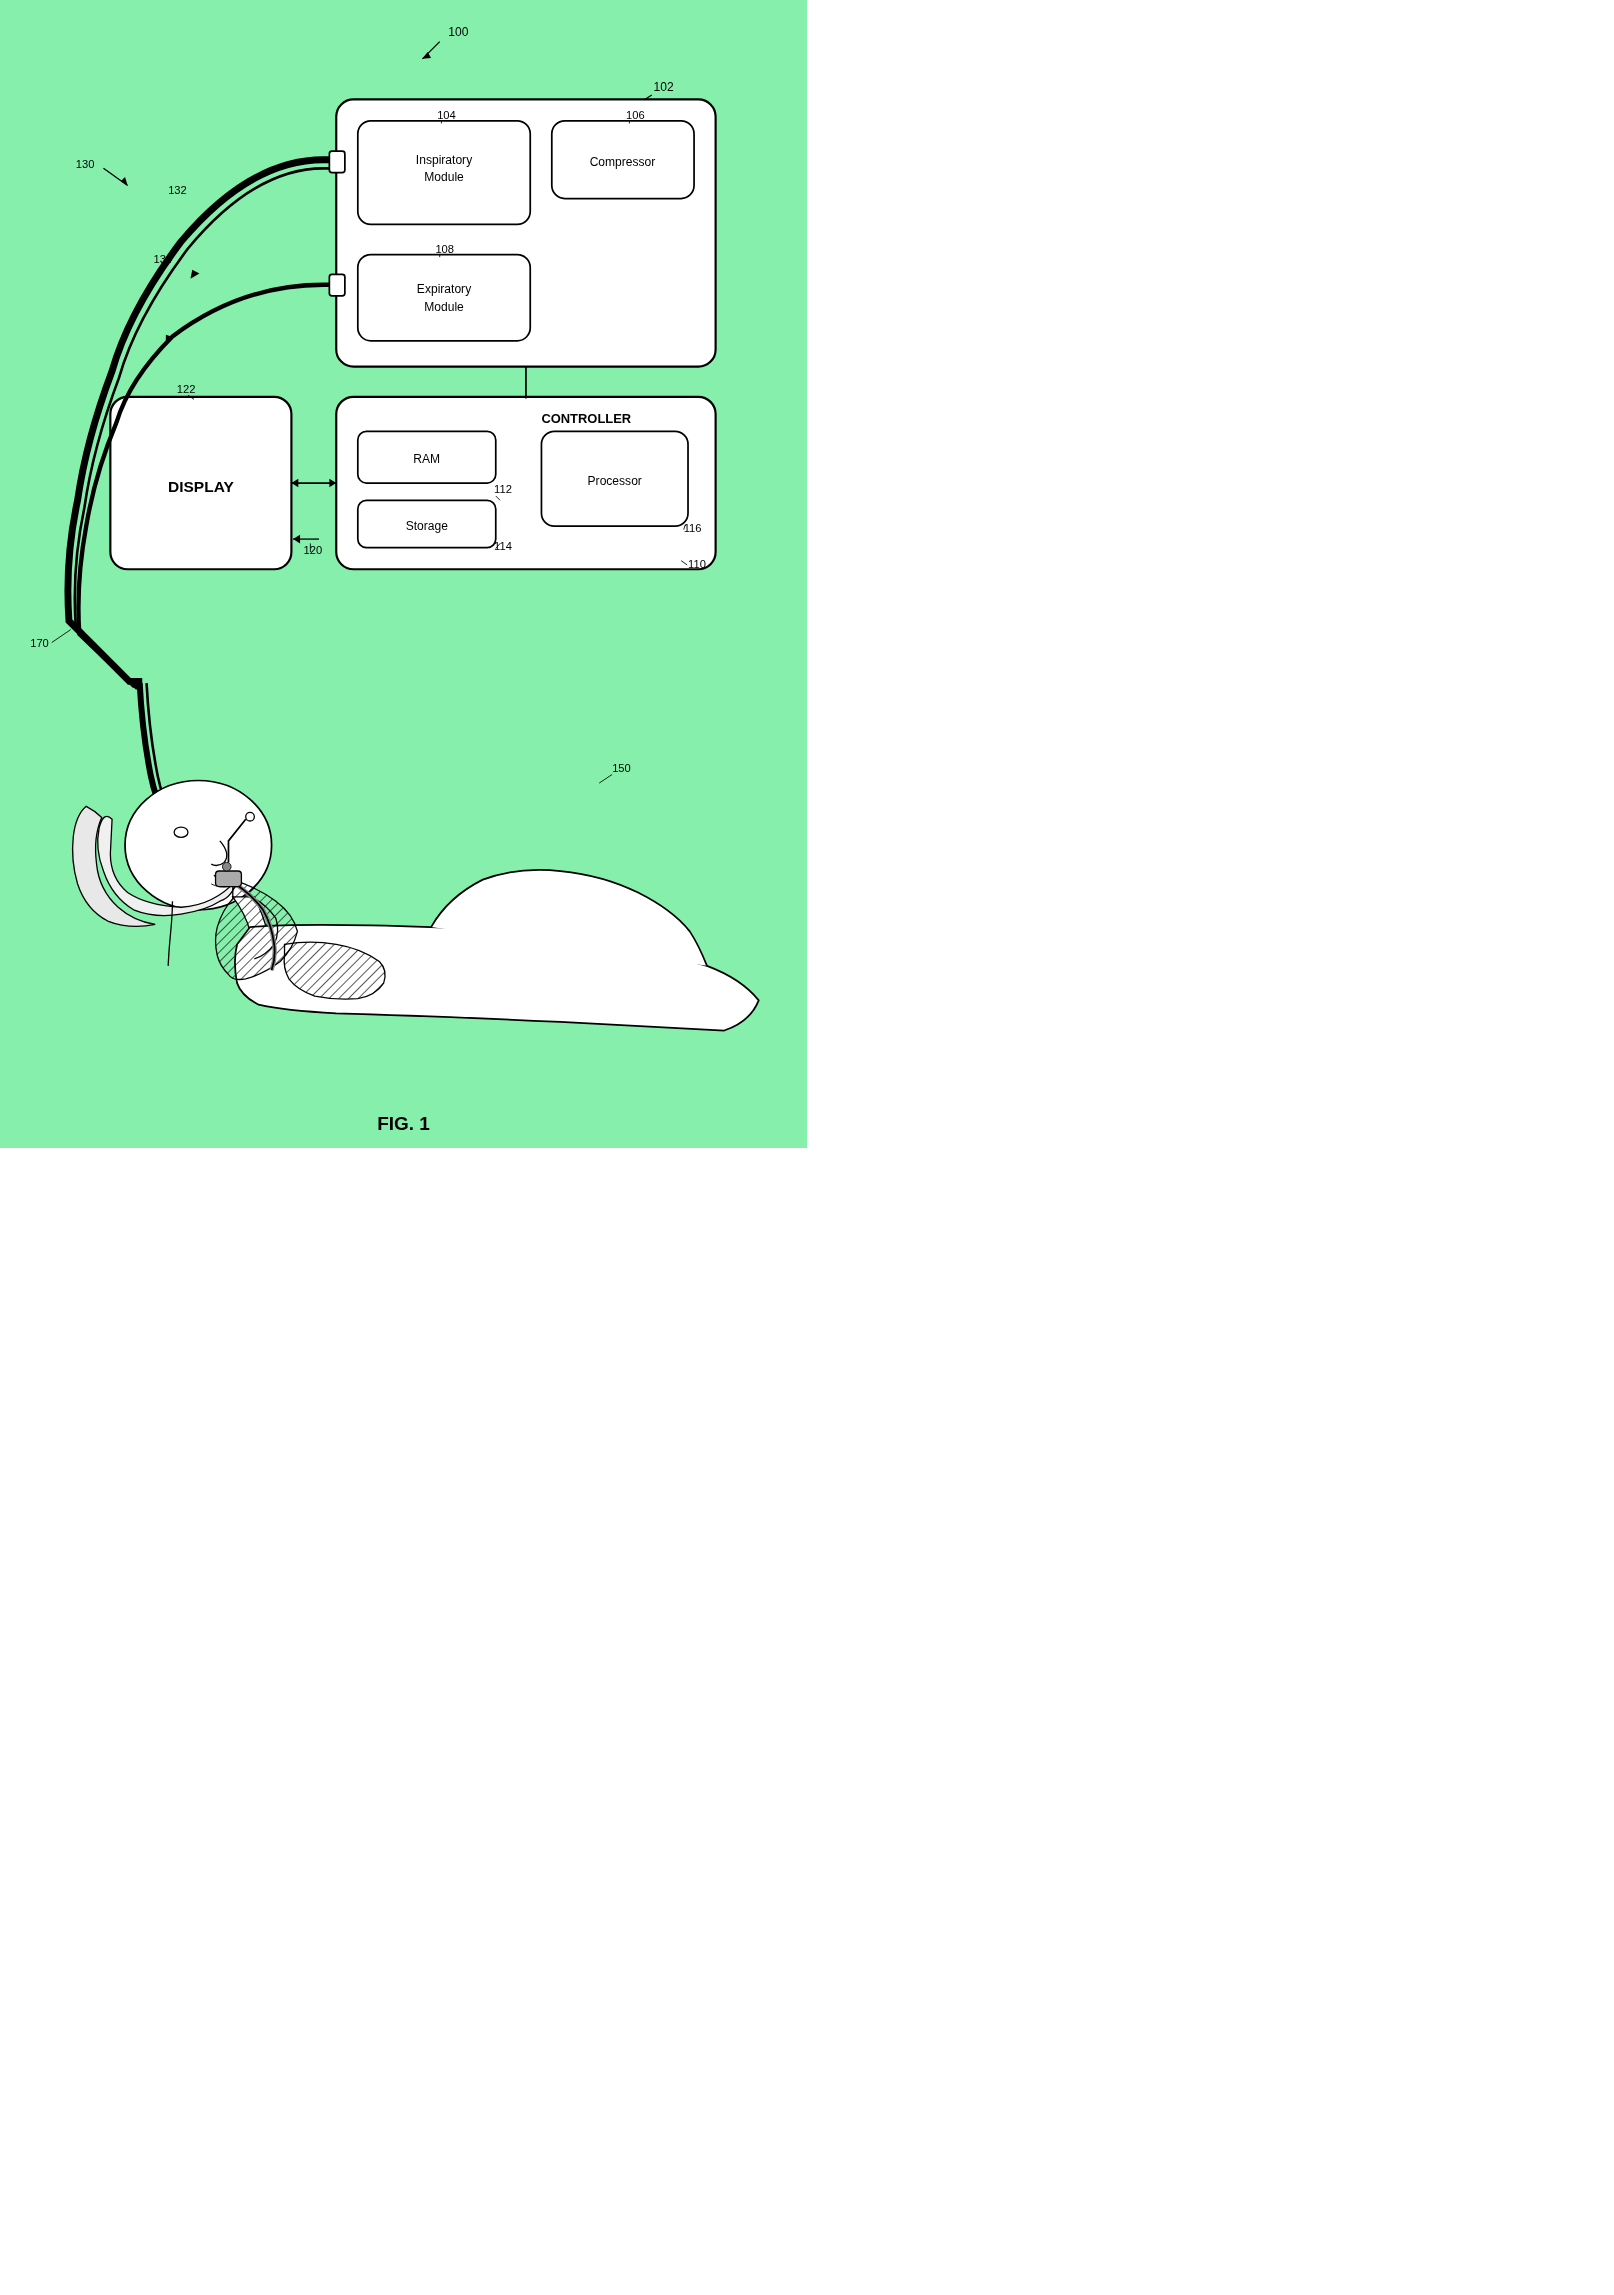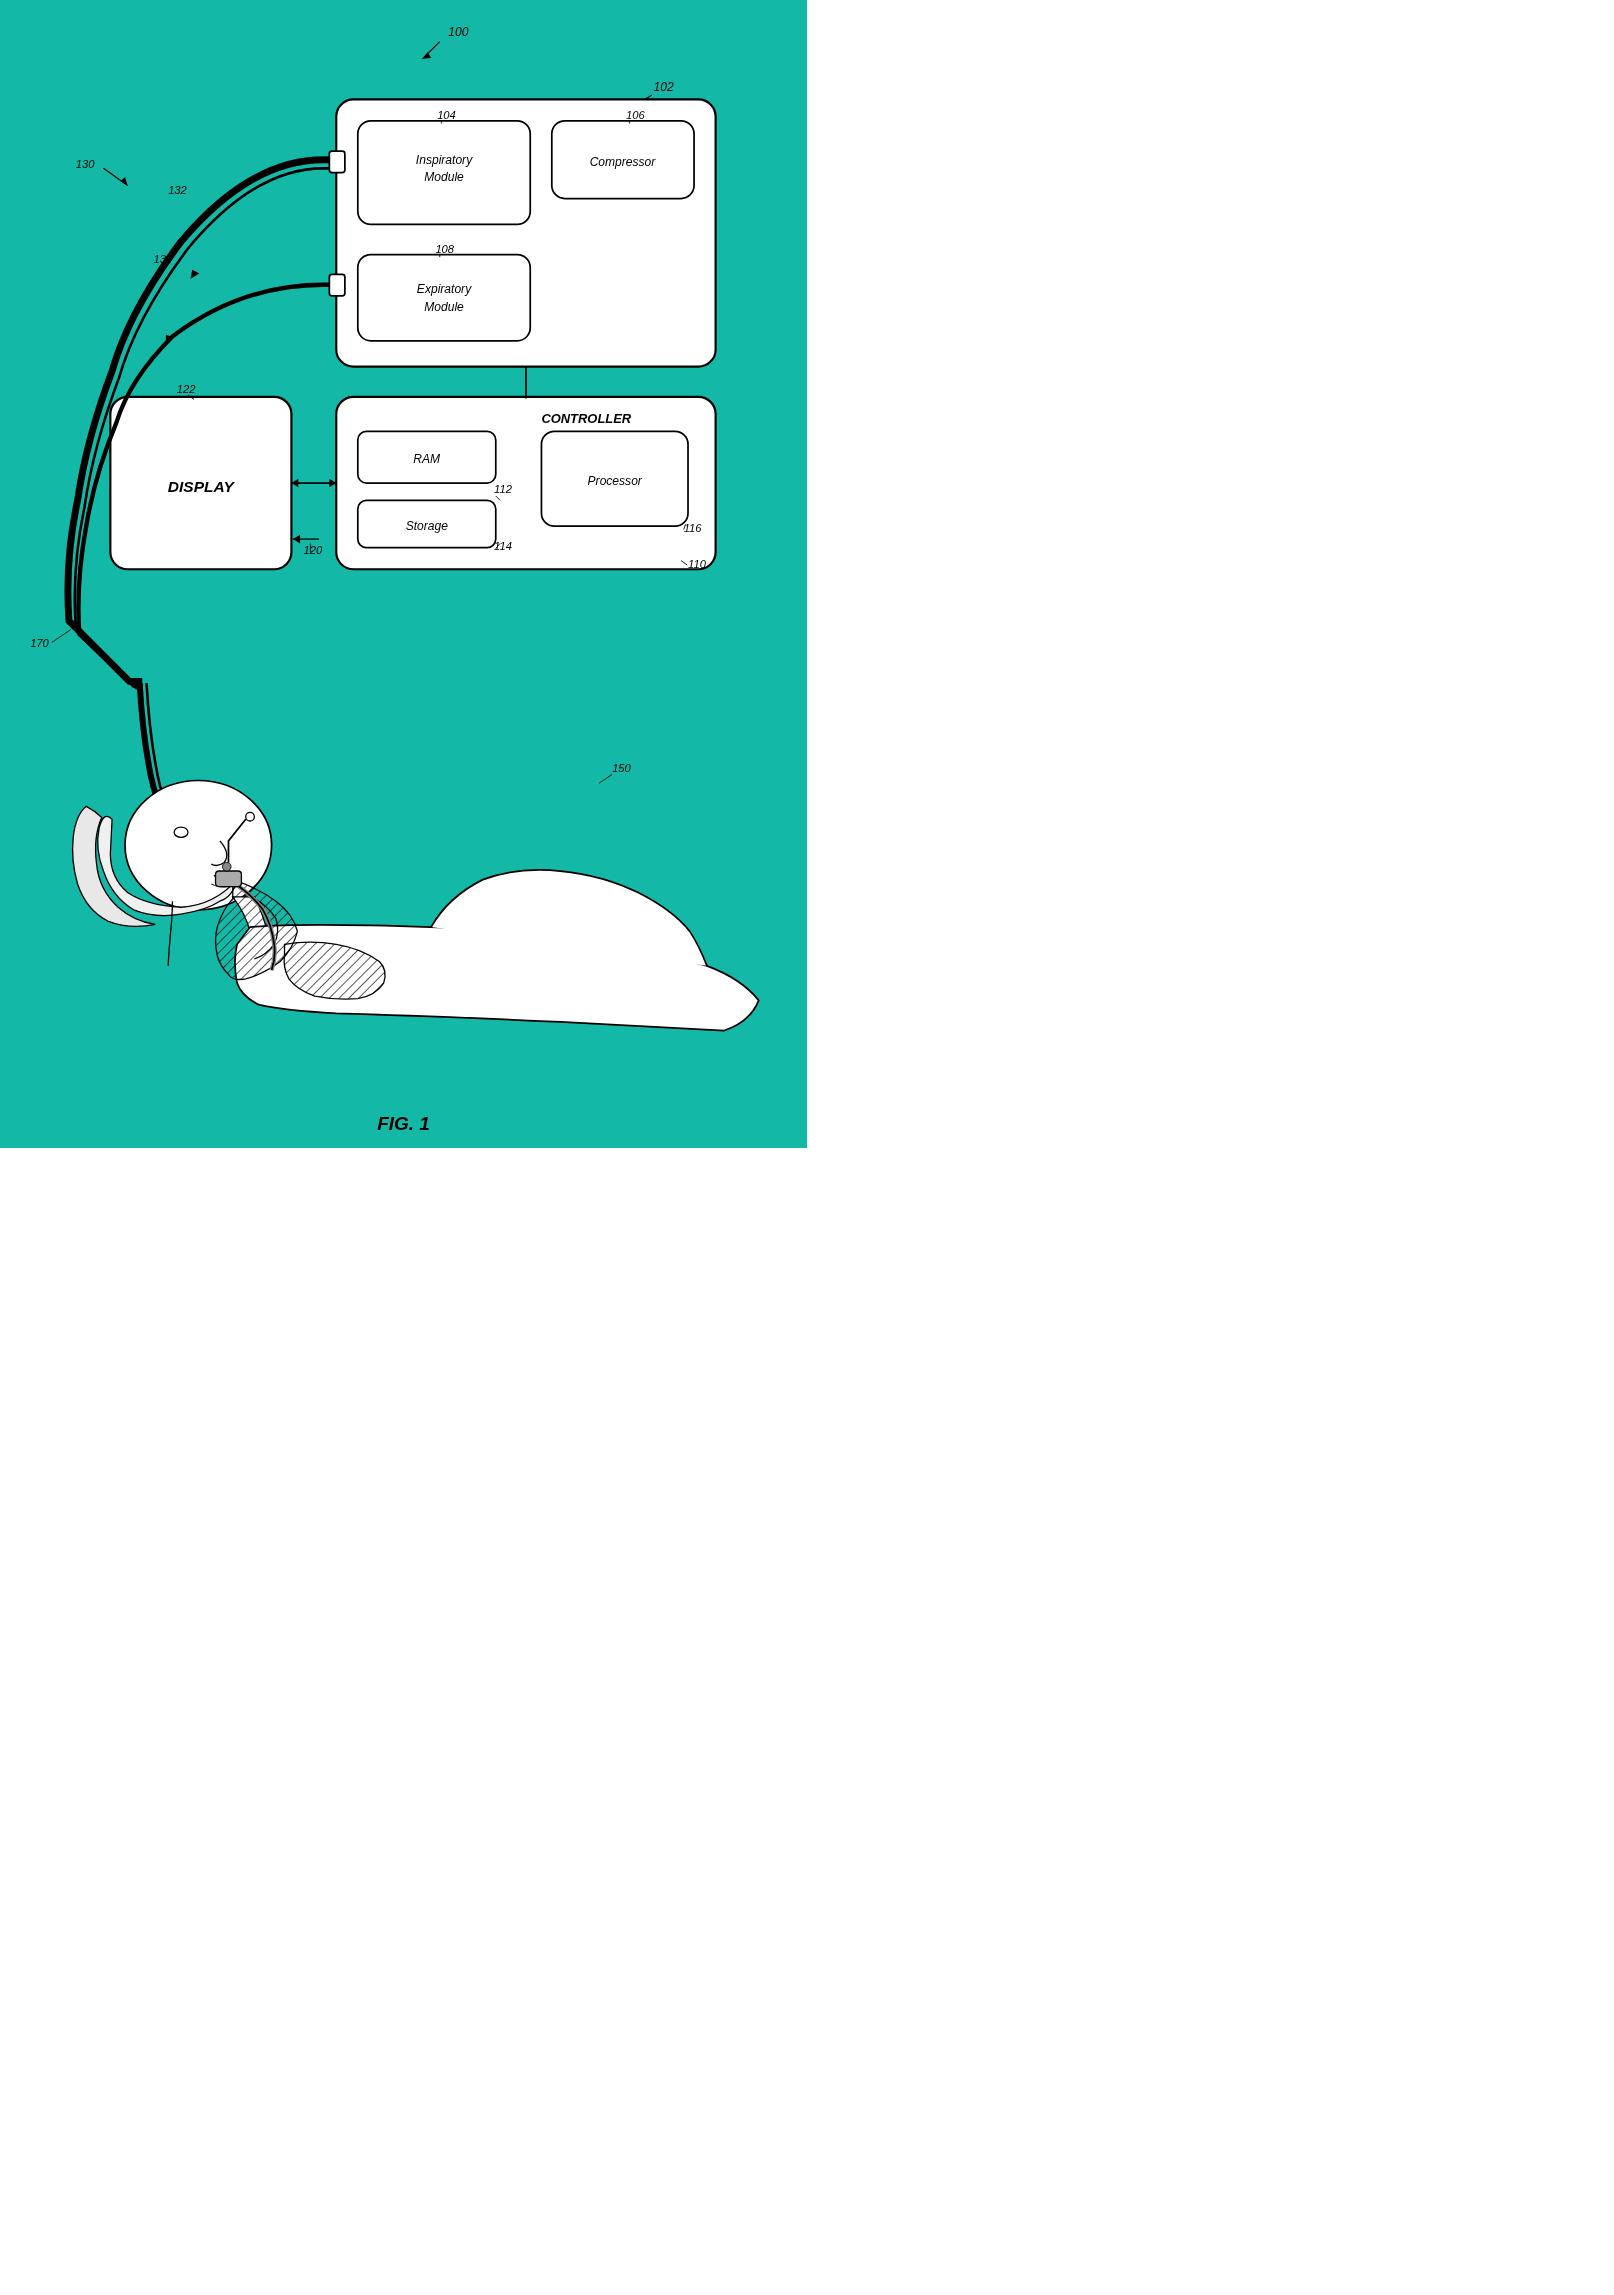--- a/index.html
+++ b/index.html
@@ -7,23 +7,22 @@
       background: #fff;
       width: 807px;
       min-height: 1148px;
       font-family: Arial, sans-serif;
       position: relative;
       overflow-x: hidden;
     }
     .page {
       width: 807px;
       min-height: 1148px;
-      background: #14b8a6;
+      background: #86efac;
       position: relative;
-      font-style: italic;
     }
     svg.main-diagram {
       width: 807px;
       height: 1148px;
       position: absolute;
       top: 0;
       left: 0;
     }
   </style>
 </head>

